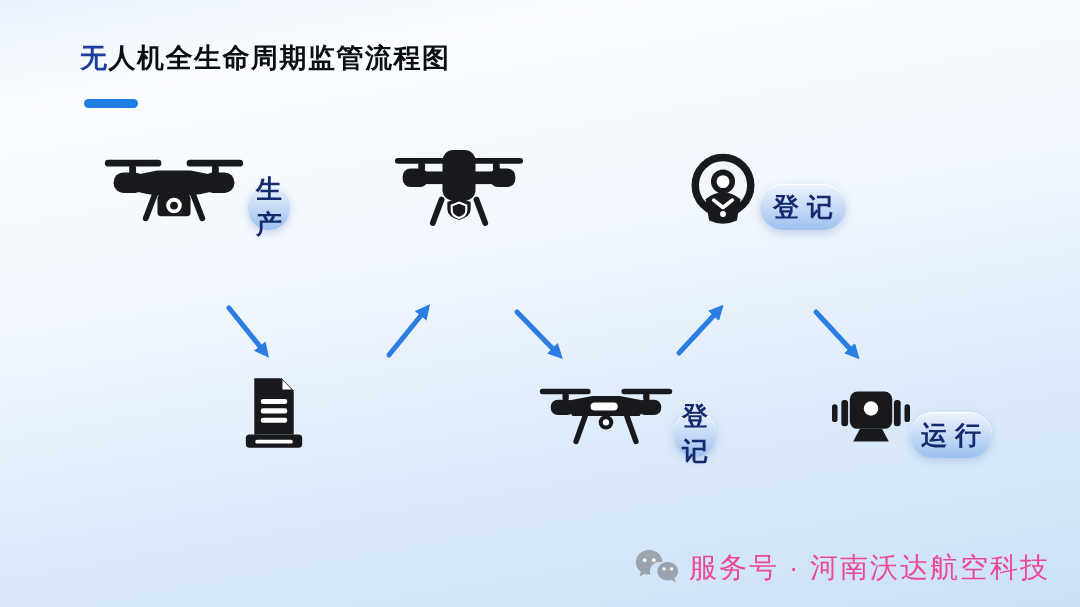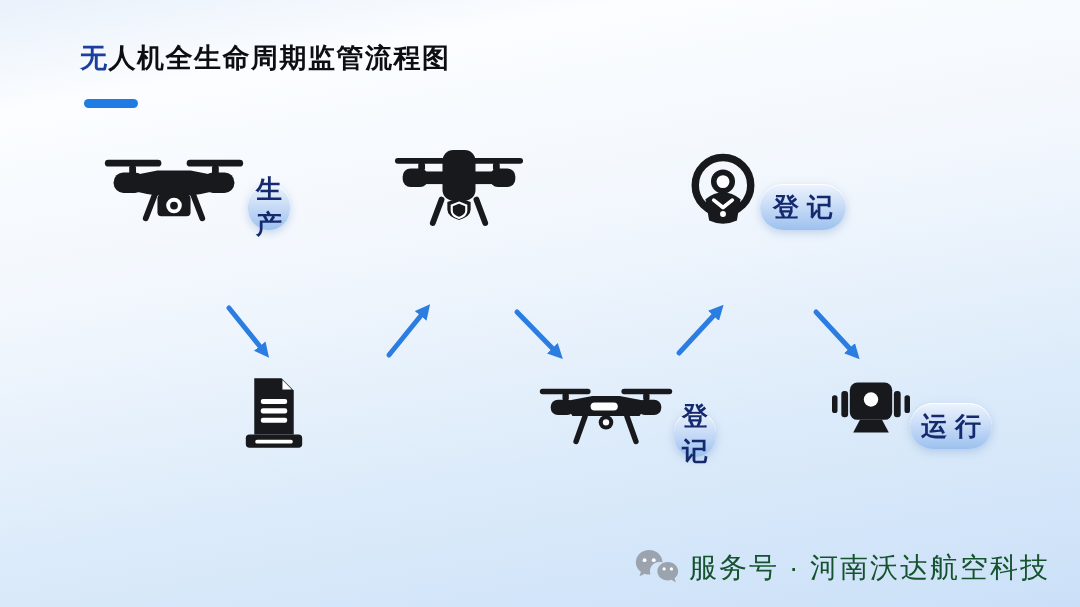--- a/index.html
+++ b/index.html
@@ -24,27 +24,27 @@
     display:flex;align-items:center;justify-content:center;
     background:linear-gradient(180deg,#edf4fd 0%,#c3d8f6 55%,#9cc1ef 100%);
     box-shadow:0 3px 8px rgba(110,145,200,.35), inset 0 1px 0 rgba(255,255,255,.9);
     color:#152a6e;font-size:26px;font-weight:700;letter-spacing:8px;padding-left:8px;
   }
   #node-production{left:100px;top:148px;}
   #node-sales{left:393px;top:146px;}
   #node-registration-top{left:686px;top:148px;}
   #node-link{left:243px;top:372px;}
   #node-registration-bottom{left:538px;top:375px;}
-  #node-operation{left:832px;top:367px;}
+  #node-operation{left:832px;top:376px;}
   #arrows{position:absolute;left:0;top:0;pointer-events:none;}
   #arrows line{stroke:#2b7de2;stroke-width:5;stroke-linecap:round;}
   .footer{
     position:absolute;right:30px;bottom:20px;
     display:flex;align-items:center;gap:9px;
-    color:#14532d;font-size:28px;letter-spacing:2px;
+    color:#ec4899;font-size:28px;letter-spacing:2px;
   }
 </style>
 </head>
 <body>
 
 <h1 class="title"><span class="hl">无</span><span>人机全生命周期监管流程图</span></h1>
 <div class="title-underline"></div>
 
 <svg id="arrows" width="1080" height="607" viewBox="0 0 1080 607">
   <defs>

